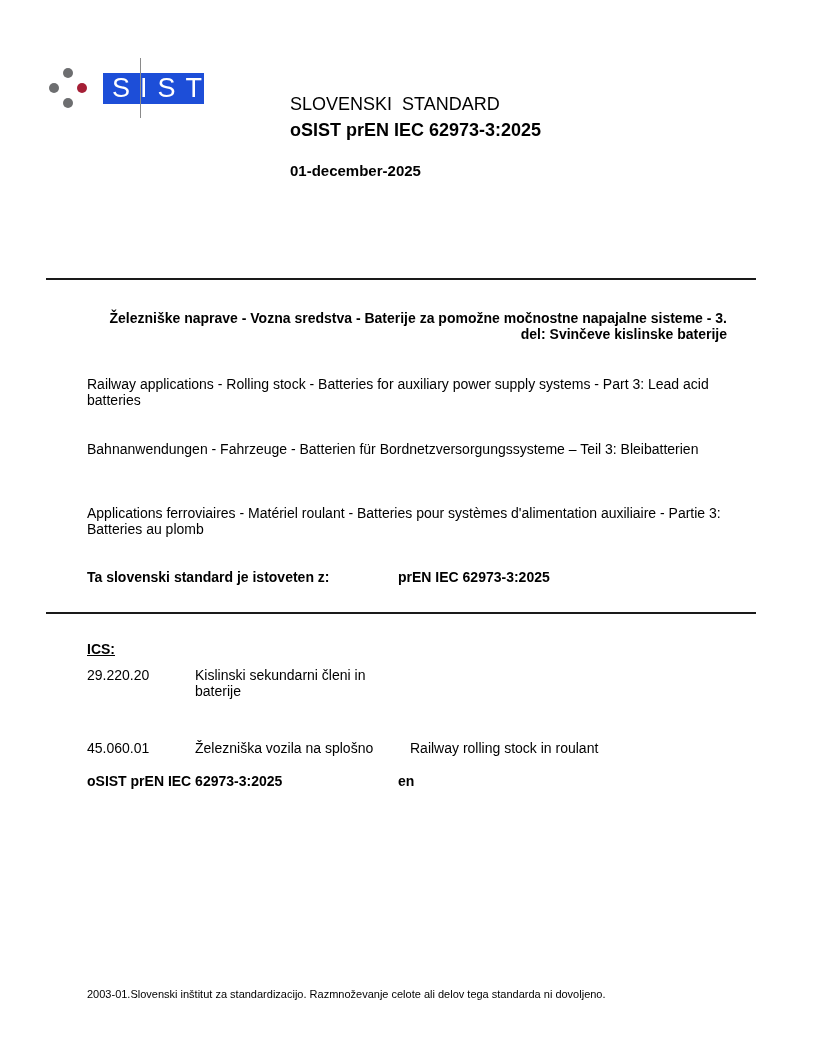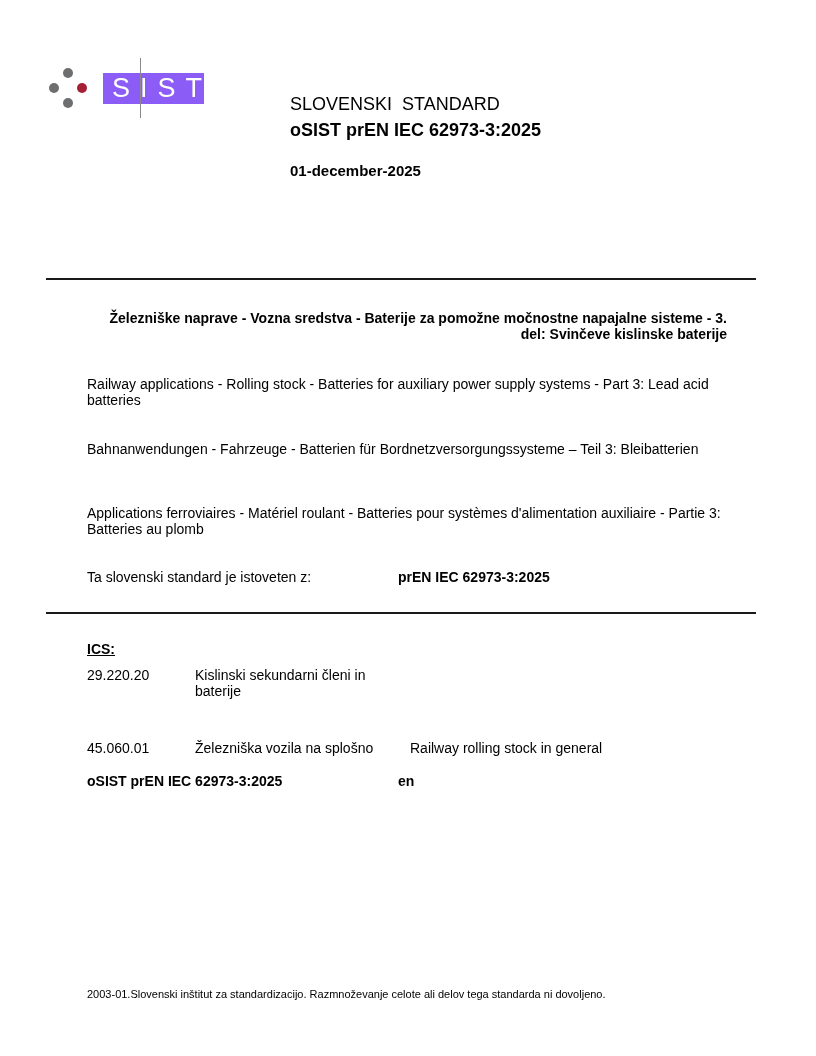--- a/index.html
+++ b/index.html
@@ -25,21 +25,21 @@
       border-radius: 50%;
       background: #6d6e70;
     }
     .dot.red { background: #a51f36; }
     .logo-box {
       position: absolute;
       left: 103px;
       top: 73px;
       width: 101px;
       height: 31px;
-      background: #8b5cf6;
+      background: #1d4ed8;
       color: #ffffff;
       font-family: "Liberation Sans", sans-serif;
       font-size: 27px;
       line-height: 31px;
       letter-spacing: 10px;
       text-indent: 9px;
       white-space: nowrap;
     }
     .logo-vline {
       position: absolute;
@@ -77,21 +77,21 @@
       position: absolute;
       left: 87px;
       width: 640px;
       font-size: 14px;
       line-height: 16px;
     }
     .para.bold { font-weight: bold; text-align: right; }
 
     .identical-label {
       left: 87px; top: 569px;
-      font-size: 14px; font-weight: normal;
+      font-size: 14px; font-weight: bold;
     }
     .identical-value {
       left: 398px; top: 569px;
       font-size: 14px; font-weight: bold;
     }
 
     .ics-heading {
       left: 87px; top: 641px;
       font-size: 14px; font-weight: bold;
       text-decoration: underline;
@@ -151,19 +151,19 @@
 
 <div class="abs ics-heading">ICS:</div>
 
 <div class="ics-row" style="top:667px; width:600px; height:32px;">
   <span class="ics-code">29.220.20</span>
   <span class="ics-sl">Kislinski sekundarni členi in baterije</span>
 </div>
 <div class="ics-row" style="top:708px; width:600px; height:32px;margin-top:32px;">
   <span class="ics-code">45.060.01</span>
   <span class="ics-sl" style="white-space:nowrap;">Železniška vozila na splošno</span>
-  <span class="ics-en">Railway rolling stock in general</span>
+  <span class="ics-en">Railway rolling stock in roulant</span>
 </div>
 
 <div class="abs footer-code">oSIST prEN IEC 62973-3:2025</div>
 <div class="abs footer-lang">en</div>
 
 <div class="abs copyright">2003-01.Slovenski inštitut za standardizacijo. Razmnoževanje celote ali delov tega standarda ni dovoljeno.</div>
 
 </body></html>

